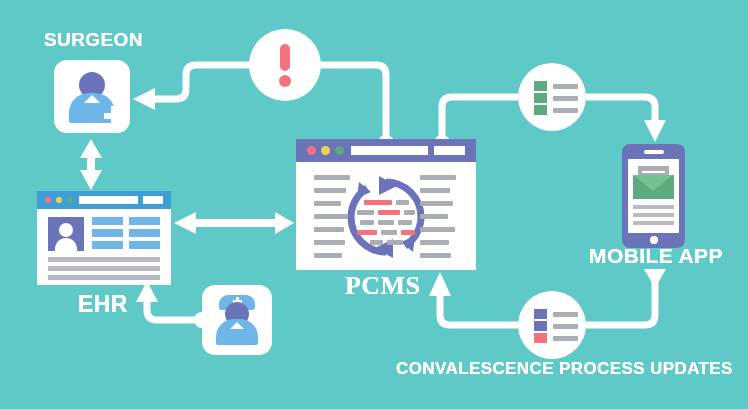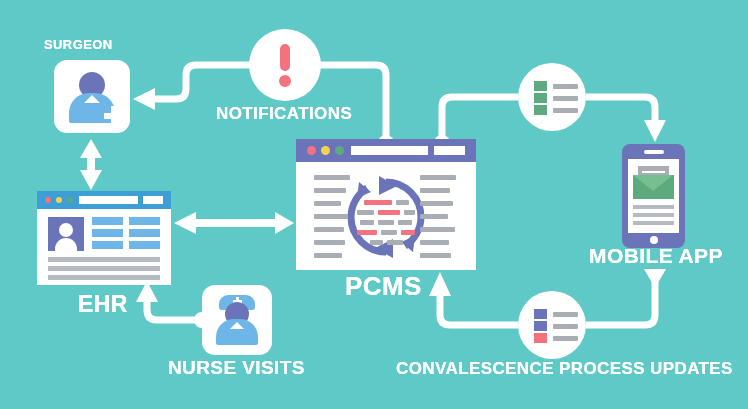--- a/index.html
+++ b/index.html
@@ -38,21 +38,21 @@
   }
   #surgeon-collar {
     position:absolute; left:50%; bottom:30px; margin-left:-8px;
     width:0;height:0;border-left:8px solid transparent;
     border-right:8px solid transparent;border-bottom:8px solid #ffffff;
   }
   .cross-h,.cross-v { position:absolute; background:#ffffff; }
   #surgeon-cross { position:absolute; right:6px; bottom:7px; width:20px; height:20px; }
   #surgeon-cross .cross-h { left:0; top:7px; width:20px; height:6px; }
   #surgeon-cross .cross-v { left:7px; top:0; width:6px; height:20px; }
-  #label-surgeon { left:44px; top:38px; font-size:13px; }
+  #label-surgeon { left:44px; top:30px; font-size:19px; }
 
   
   #notif-circle {
     position:absolute; left:249px; top:29px; width:72px; height:72px;
     background:#ffffff; border-radius:50%;
   }
   #notif-bar {
     position:absolute; left:50%; top:15px; margin-left:-5px;
     width:10px; height:27px; background:#f4727e; border-radius:5px;
   }
@@ -137,21 +137,21 @@
     position:absolute; left:50%; bottom:10px; margin-left:-21px;
     width:42px; height:26px; background:#6fb6e8; border-radius:18px 18px 2px 2px;
   }
   #nurse-collar {
     position:absolute; left:50%; bottom:26px; margin-left:-7px;
     width:0;height:0;border-left:7px solid transparent;
     border-right:7px solid transparent;border-bottom:7px solid #ffffff;
   }
   #label-ehr { left:78px; top:293px; font-size:23px; }
   #label-nurse { left:168px; top:358px; font-size:19px; }
-  #label-pcms { left:345px; top:273px; font-size:26px; }
+  #label-pcms { left:345px; top:273px; font-size:26px;font-family:Liberation Serif, serif; }
 
   
   #mobile-phone {
     position:absolute; left:622px; top:144px; width:63px; height:104px;
     background:#6b74b8; border-radius:8px;
   }
   #mobile-screen {
     position:absolute; left:6px; top:15px; width:51px; height:74px;
     background:#ffffff;
   }
@@ -227,21 +227,20 @@
       <div class="cross-h"></div>
         <div class="cross-v"></div>
     </div>
   </div>
   <div class="label" id="label-surgeon">SURGEON</div>
 
   <div id="notif-circle">
     <div id="notif-bar"></div>
     <div id="notif-dot"></div>
   </div>
-  <div class="label" id="label-notifications">NOTIFICATIONS</div>
 
   <div id="milestones-circle">
       <div class="listrow" style="top: 18px;">
         <div class="sq" style="background: rgb(92, 170, 125);"></div>
         <div class="ln"></div>
       </div>
       <div class="listrow" style="top: 30px;">
         <div class="sq" style="background: rgb(92, 170, 125);"></div>
         <div class="ln"></div>
       </div>
@@ -328,21 +327,20 @@
 
   <div id="nurse-card">
     <div id="nurse-cap">
       <div class="cross-h"></div>
         <div class="cross-v"></div>
     </div>
     <div id="nurse-head"></div>
     <div id="nurse-body"></div>
     <div id="nurse-collar"></div>
   </div>
-  <div class="label" id="label-nurse">NURSE VISITS</div>
 
   <div id="mobile-phone">
     <div id="mobile-speaker"></div>
     <div id="mobile-home"></div>
     <div id="mobile-screen">
       <div id="env-letter">
           <div class="env-lineitem" style="top: 5px;"></div>
           <div class="env-lineitem" style="top: 10px;"></div>
           <div class="env-lineitem" style="top: 15px;"></div>
           <div class="env-lineitem" style="top: 20px;"></div>

